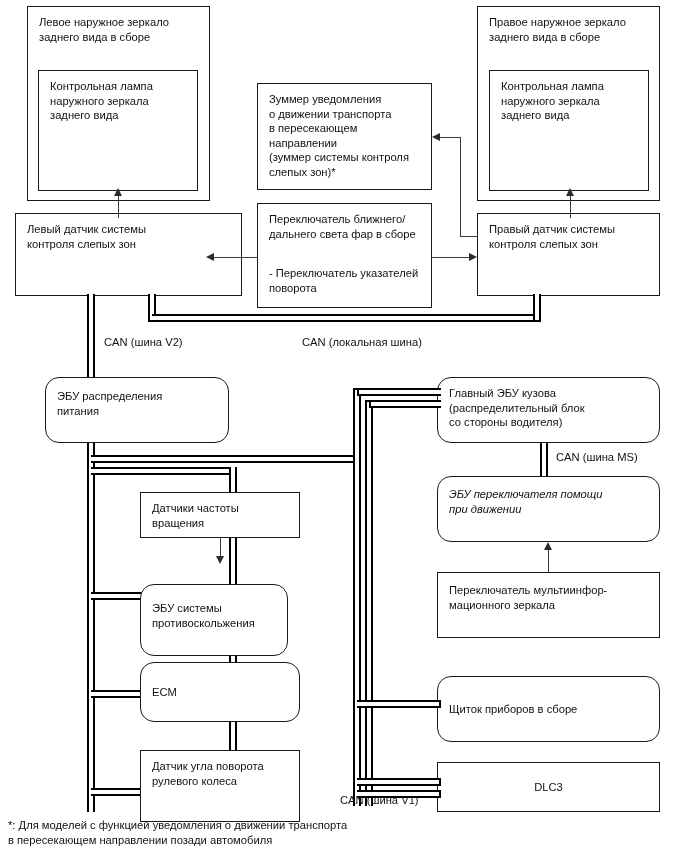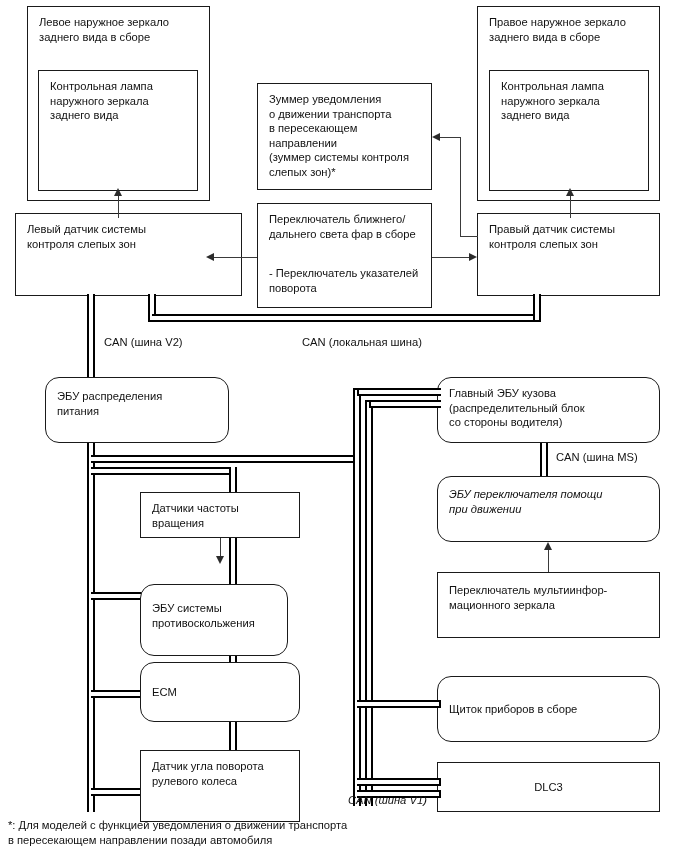--- a/index.html
+++ b/index.html
@@ -258,18 +258,18 @@
 
   <div class="bus vert openbot" style="left:365px; top:400px; height:406px;"></div>
   <div class="bus horz openright" style="left:369px; top:400px; width:72px;"></div>
 
   <div class="bus horz openleft" style="left:357px; top:700px; width:84px;"></div>
 
   <div class="bus horz openleft" style="left:357px; top:778px; width:84px;"></div>
 
   <div class="bus horz openleft" style="left:357px; top:790px; width:84px;"></div>
 
-  <div class="buslabel" style="left:348px; top:793px;font-style:italic;">CAN (шина V1)</div>
+  <div class="buslabel" style="left:340px; top:793px;">CAN (шина V1)</div>
 
   <div class="footnote" style="left:8px; top:818px;">*: Для моделей с функцией уведомления о движении транспорта
 в пересекающем направлении позади автомобиля</div>
 
 </div>
 
 </body></html>

